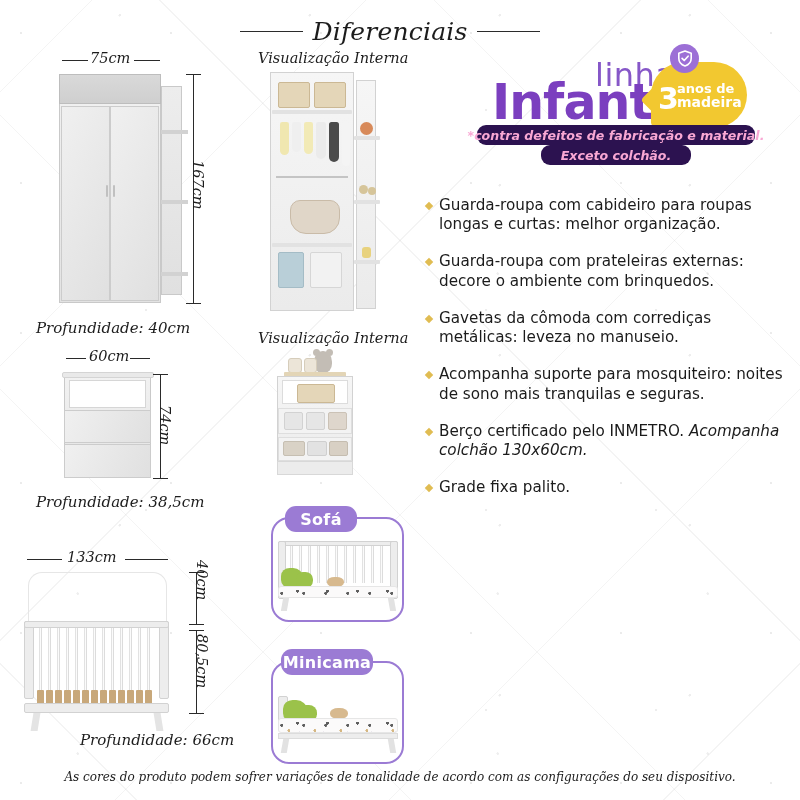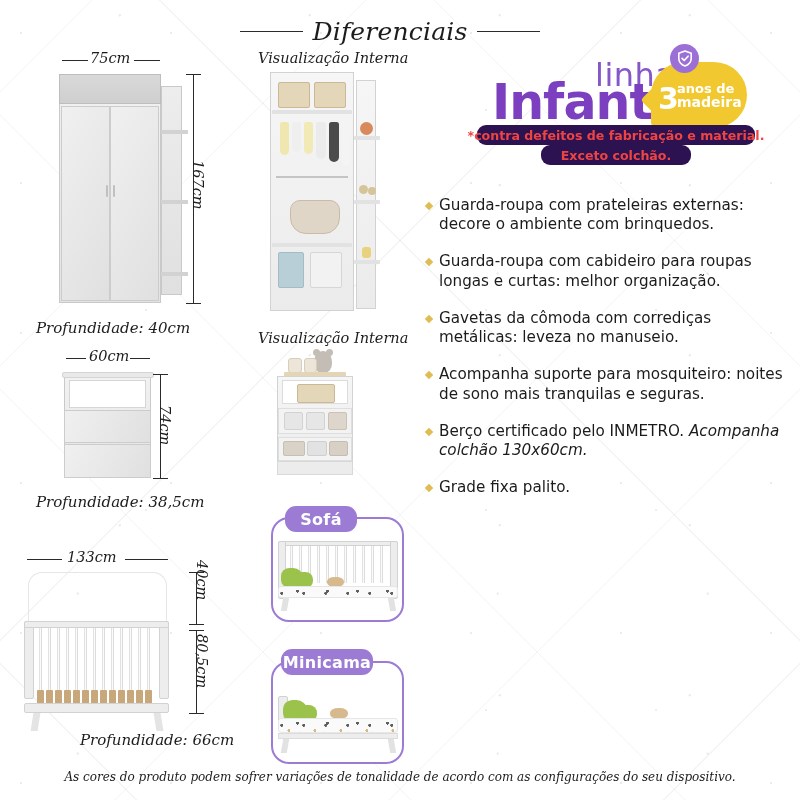--- a/index.html
+++ b/index.html
@@ -111,21 +111,21 @@
   .badge-anos { font-size:13px; }
   .badge-garantia { font-size:14px; }
   .shield-circle {
     position:absolute; width:29px; height:29px; border-radius:50%;
     background:#9C6FD6; display:flex; align-items:center; justify-content:center;
   }
   .banner {
     position:absolute; background:#2C1250; border-radius:9px;
     display:flex; align-items:center; justify-content:center;
     font-family:"DejaVu Sans", sans-serif; font-weight:bold;
-    color:#ef4444; white-space:nowrap;
+    color:#f9a8d4; white-space:nowrap;font-style:italic;
   }
 
   
   .bullets { position:absolute; left:426px; top:196px; width:362px; }
   .bullet-row { position:relative; display:flex; align-items:flex-start; margin-bottom:17.5px; }
   .bullet-dia {
     flex:0 0 auto; width:6px; height:6px; background:#E0BC52;
     transform:rotate(45deg); margin-top:7px; margin-right:7px;
   }
   .bullet-text {
@@ -400,28 +400,28 @@
       </div>
     </div>
 
     <div class="banner" style="left:477px; top:125px; width:278px; height:20px; font-size:12.6px;">*contra defeitos de fabricação e material.</div>
     <div class="banner" style="left:541px; top:145px; width:150px; height:20px; font-size:12.6px;">Exceto colchão.</div>
   </div>
 
   <div class="bullets">
     <div class="bullet-row">
       <span class="bullet-dia"></span>
+      <span class="bullet-text">Guarda-roupa com cabideiro para roupas longas e curtas: melhor organização.</span>
+    </div>
+    <div class="bullet-row">
+      <span class="bullet-dia"></span>
       <span class="bullet-text">Guarda-roupa com prateleiras externas: decore o ambiente com brinquedos.</span>
     </div>
     <div class="bullet-row">
       <span class="bullet-dia"></span>
-      <span class="bullet-text">Guarda-roupa com cabideiro para roupas longas e curtas: melhor organização.</span>
-    </div>
-    <div class="bullet-row">
-      <span class="bullet-dia"></span>
       <span class="bullet-text">Gavetas da cômoda com corrediças metálicas: leveza no manuseio.</span>
     </div>
     <div class="bullet-row">
       <span class="bullet-dia"></span>
       <span class="bullet-text">Acompanha suporte para mosquiteiro: noites de sono mais tranquilas e seguras.</span>
     </div>
     <div class="bullet-row">
       <span class="bullet-dia"></span>
       <span class="bullet-text"><span>Berço certificado pelo INMETRO. </span><span class="ital">Acompanha colchão 130x60cm.</span></span>
     </div>

